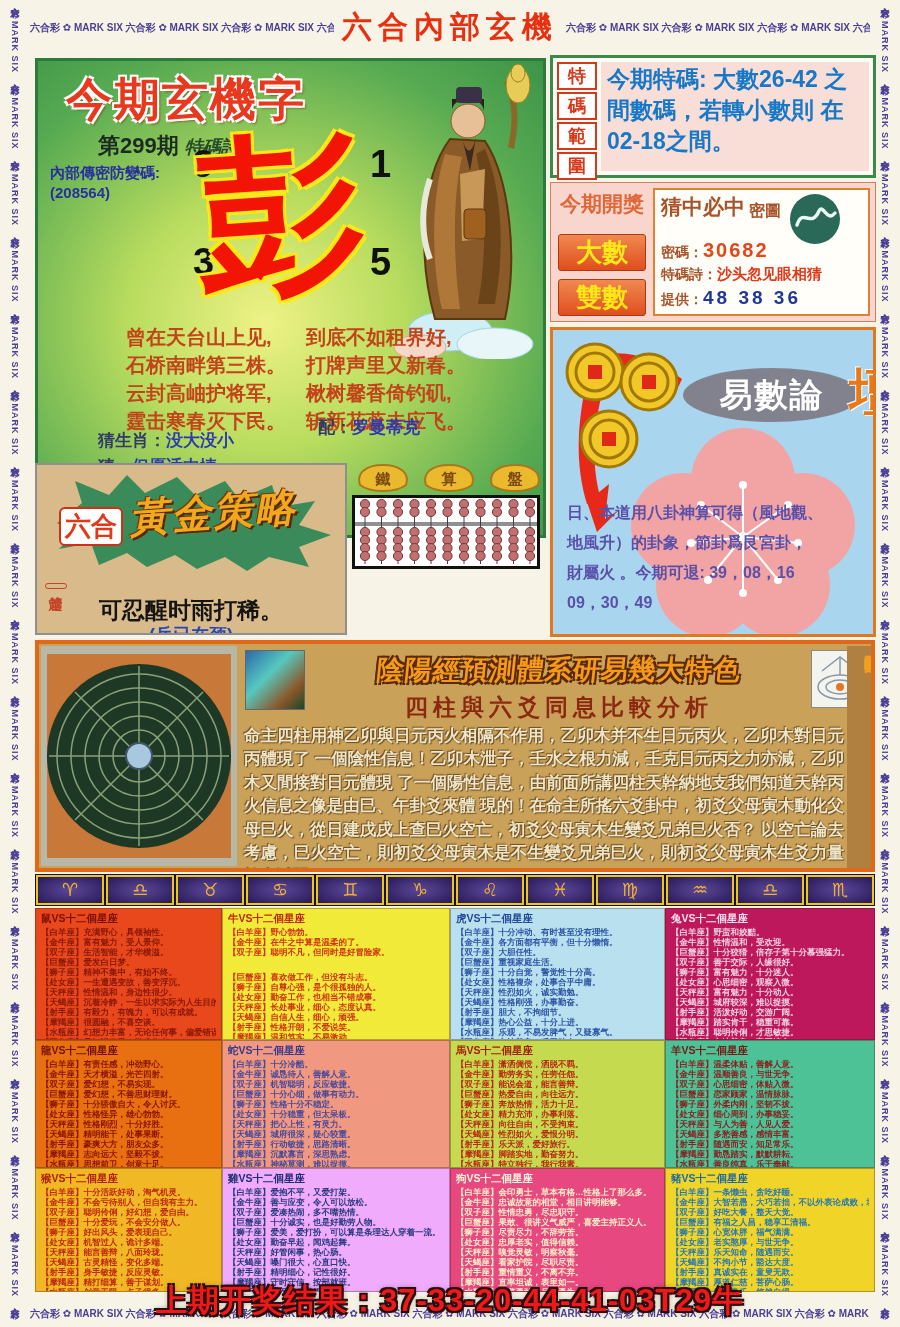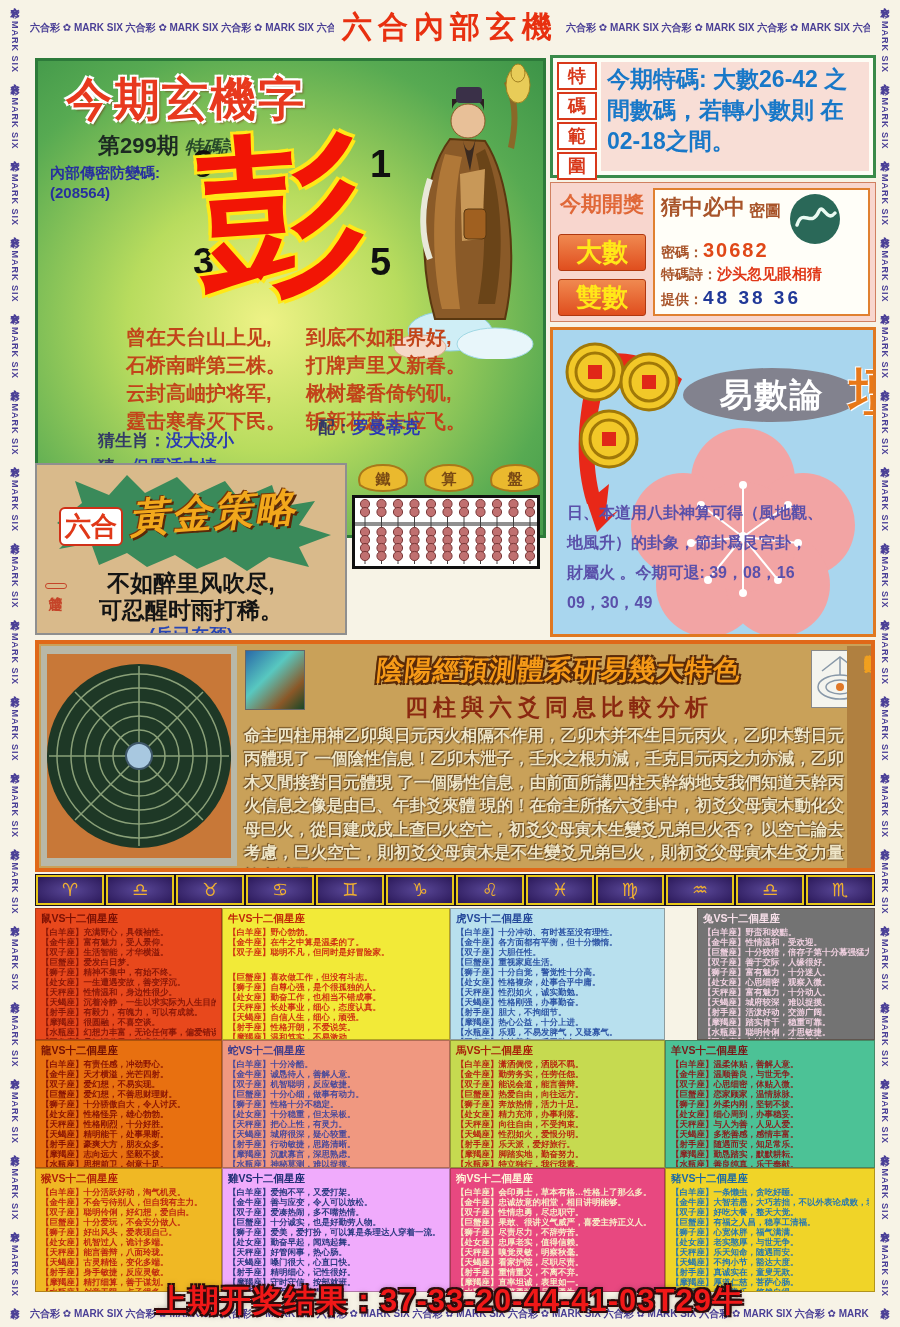--- a/index.html
+++ b/index.html
@@ -283,21 +283,20 @@
       <div>09，30，49</div>
     </div>
 </div>
 
 <div class="abs" id="gold">
   <svg class="abs" style="left:10px;top:8px;" width="290" height="100" viewBox="0 0 290 100">
     <polygon fill="#3a8a5a" points="10,50 35,30 28,8 62,22 80,2 98,20 130,4 148,22 178,8 192,26 225,12 232,34 268,28 252,52 284,62 252,74 262,94 222,84 200,98 178,84 150,96 128,82 100,94 80,80 52,92 44,70 12,76 28,60"></polygon>
   </svg>
   <span class="abs" id="gold-prefix">六合</span>
   <span class="abs" id="gold-title">黃金策略</span>
-  <div class="abs gold-line" style="top:103px;">不如醉里风吹尽,</div>
   <div class="abs gold-line" style="top:130px;">可忍醒时雨打稀。</div>
   <div class="abs" id="gold-note" style="top:158px;">(兵已在颈)</div>
   <div class="abs" id="gold-seal">管越</div>
 </div>
 
 <div class="abs" id="abacus-area">
   <div id="ingots">
     <div class="ingot">
         <svg width="54" height="30" viewBox="0 0 54 30">
           <path d="M4,22 C0,10 10,2 27,2 C44,2 54,10 50,22 C40,30 14,30 4,22 Z" fill="#eab92e" stroke="#a8781a" stroke-width="2"></path>
@@ -489,21 +488,21 @@
       <div class="pr" style="color: rgb(47, 86, 166);">【巨蟹座】重视家庭生活。</div>
       <div class="pr" style="color: rgb(47, 86, 166);">【狮子座】十分自觉，警觉性十分高。</div>
       <div class="pr" style="color: rgb(47, 86, 166);">【处女座】性格複杂，处事合乎中庸。</div>
       <div class="pr" style="color: rgb(47, 86, 166);">【天秤座】性烈如火，诚实勤勉。</div>
       <div class="pr" style="color: rgb(47, 86, 166);">【天蝎座】性格刚强，办事勤奋。</div>
       <div class="pr" style="color: rgb(47, 86, 166);">【射手座】胆大，不拘细节。</div>
       <div class="pr" style="color: rgb(47, 86, 166);">【摩羯座】热心公益，十分上进。</div>
       <div class="pr" style="color: rgb(47, 86, 166);">【水瓶座】乐观，不易发脾气，又疑寡气。</div>
       <div class="pr" style="color: rgb(47, 86, 166);">【双鱼座】心地善良，乐于助人。</div>
     </div>
-    <div class="panel" style="background: #737373; margin-left: 32px;">
+    <div class="panel" style="background: #be185d;">
       <div class="pt" style="color: rgb(248, 224, 234);">兔VS十二個星座</div>
       <div class="pr" style="color: rgb(240, 208, 224);">【白羊座】野蛮和姣黠。</div>
       <div class="pr" style="color: rgb(240, 208, 224);">【金牛座】性情温和，受欢迎。</div>
       <div class="pr" style="color: rgb(240, 208, 224);">【巨蟹座】十分狡猾，倍存子第十分慕强猛力。</div>
       <div class="pr" style="color: rgb(240, 208, 224);">【双子座】善于交际，人缘很好。</div>
       <div class="pr" style="color: rgb(240, 208, 224);">【狮子座】富有魅力，十分迷人。</div>
       <div class="pr" style="color: rgb(240, 208, 224);">【处女座】心思细密，观察入微。</div>
       <div class="pr" style="color: rgb(240, 208, 224);">【天秤座】富有魅力，十分动人。</div>
       <div class="pr" style="color: rgb(240, 208, 224);">【天蝎座】城府较深，难以捉摸。</div>
       <div class="pr" style="color: rgb(240, 208, 224);">【射手座】活泼好动，交游广阔。</div>

